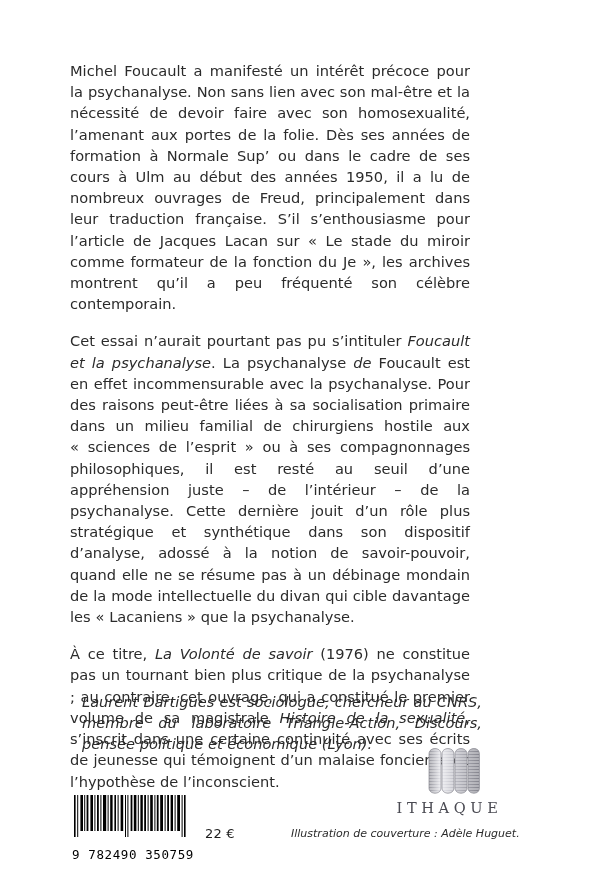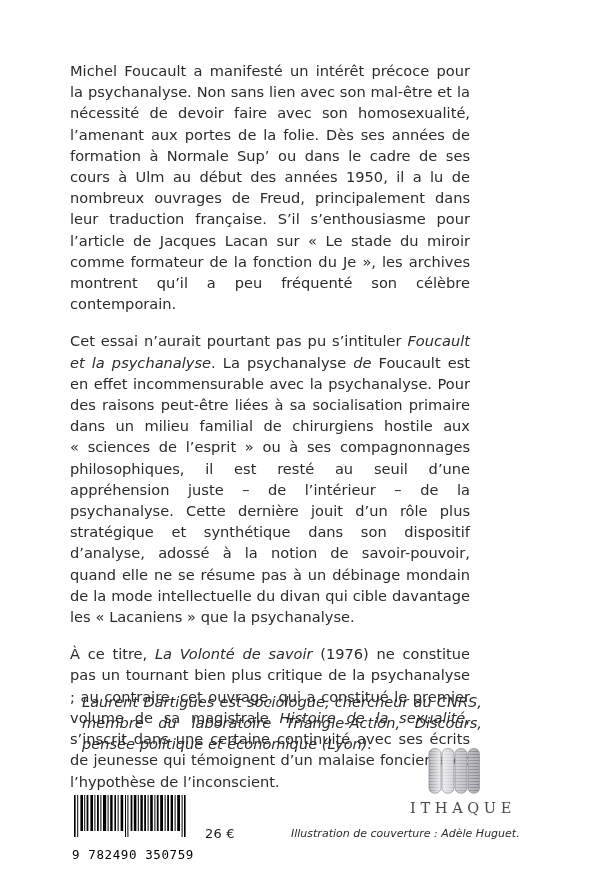--- a/index.html
+++ b/index.html
@@ -106,21 +106,21 @@
     font-style: italic;
     color: #2b2b2b;
     white-space: nowrap;
   }
 
   .publisher {
     position: absolute;
     left: 392px;
     top: 748px;
     width: 124px;
-    text-align: right;
+    text-align: left;
   }
   .logo-mark {
     display: block;
     margin: 0 auto;
     width: 52px;
     height: 46px;
   }
   .publisher-name {
     margin-top: 5px;
     font-family: "DejaVu Serif", "Liberation Serif", serif;
@@ -181,21 +181,21 @@
         <rect x="98.6" y="0" width="2.4" height="36"></rect>
         <rect x="102.6" y="0" width="1" height="36"></rect>
         <rect x="105.2" y="0" width="2.8" height="36"></rect>
         <rect x="109.6" y="0" width="1" height="42"></rect>
         <rect x="112" y="0" width="1.6" height="42"></rect>
       </g>
     </svg>
     <div class="isbn-digits">9 782490 350759</div>
   </div>
 
-  <div class="price">26 €</div>
+  <div class="price">22 €</div>
 
   <div class="credit">Illustration de couverture  : Adèle Huguet.</div>
 
   <div class="publisher">
     <svg class="logo-mark" viewBox="0 0 52 46">
       <defs>
         <linearGradient id="colgrad" x1="0" y1="0" x2="1" y2="0">
           <stop offset="0%" stop-color="#8e8e96"></stop>
           <stop offset="25%" stop-color="#e9e9ee"></stop>
           <stop offset="55%" stop-color="#b9b9c1"></stop>

